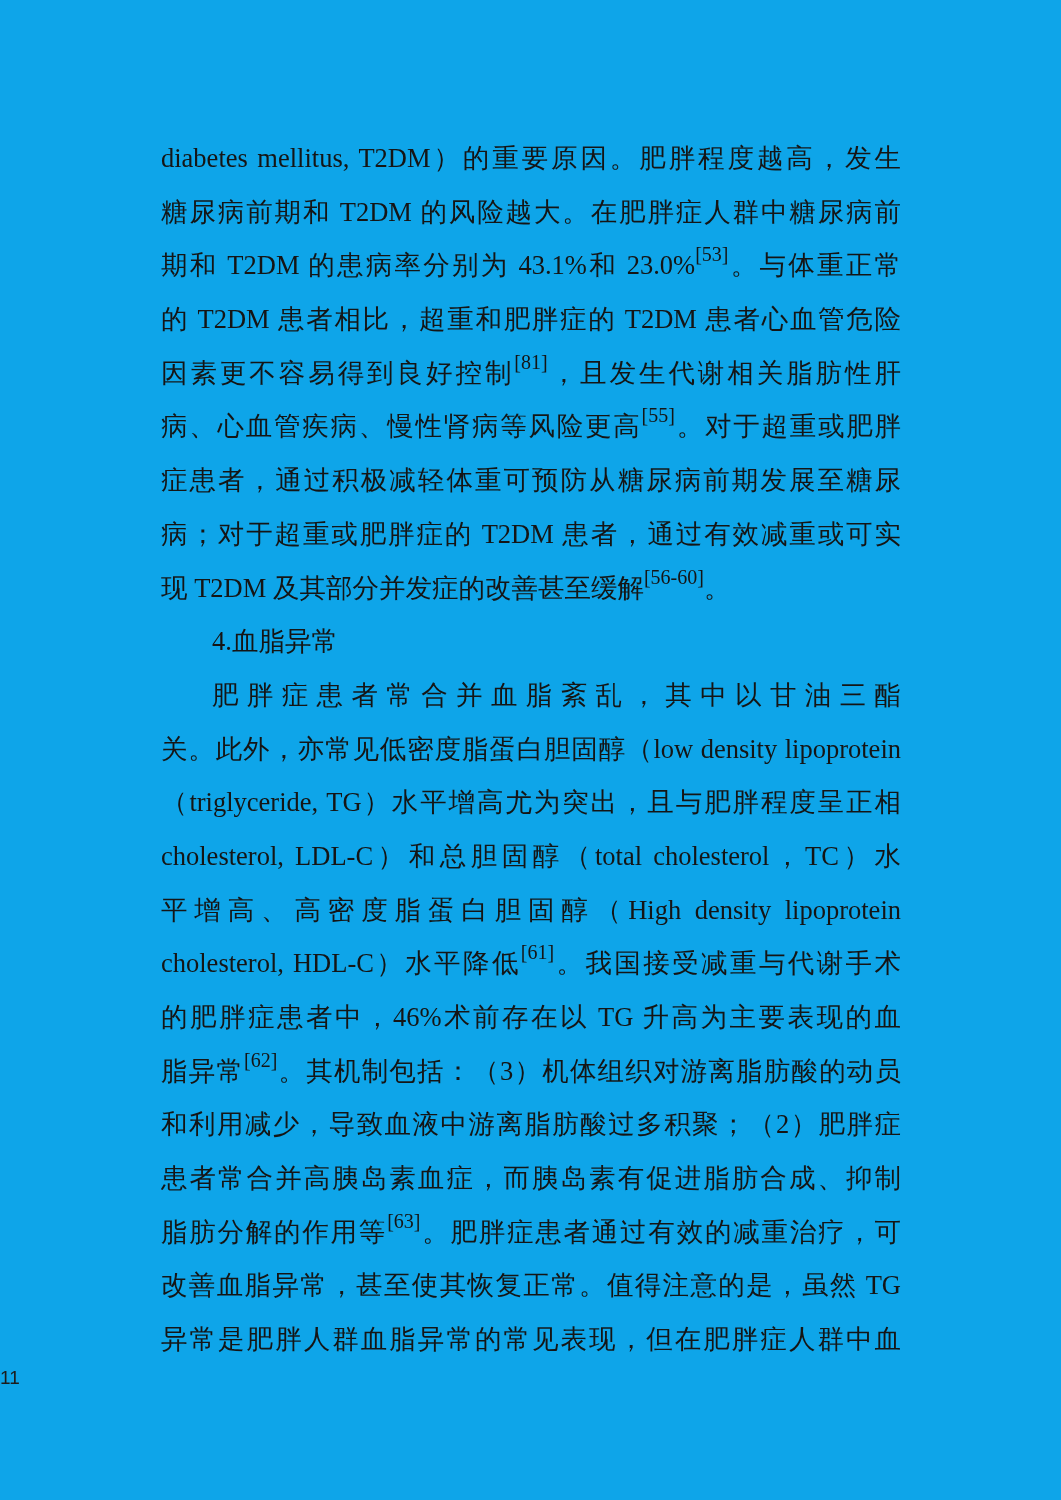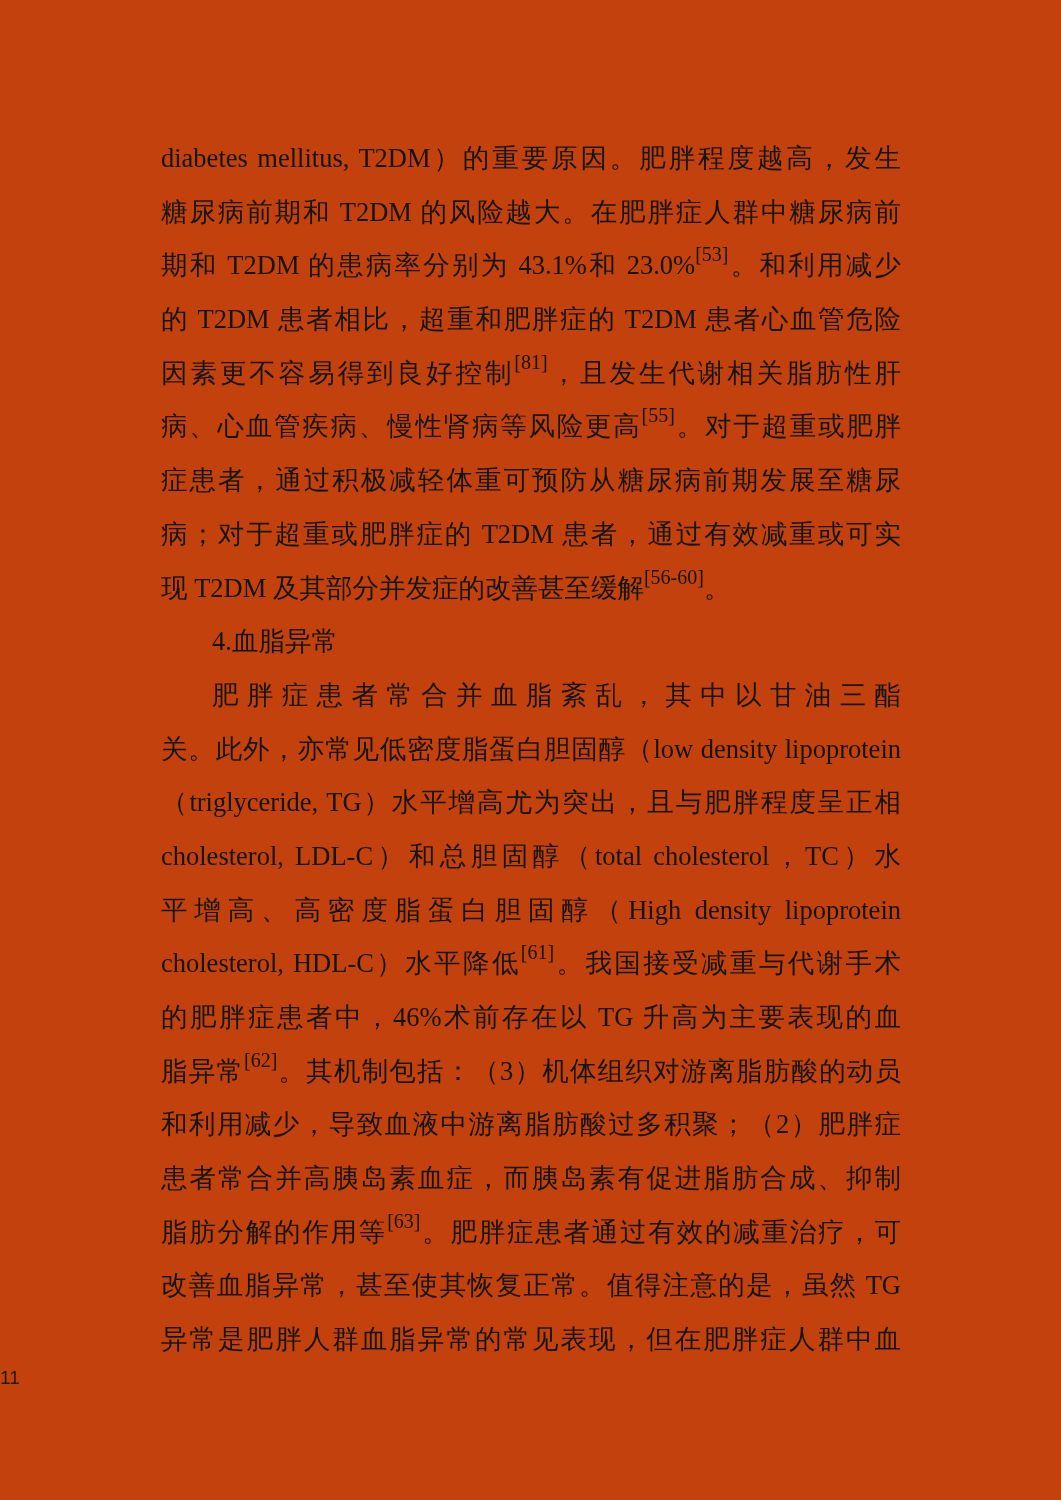--- a/index.html
+++ b/index.html
@@ -54,25 +54,25 @@
     width: 100%;
     text-align: left;
     font-family: "Liberation Sans", "DejaVu Sans", sans-serif;
     font-size: 19px;
     color: #1c1c1c;
   }
 </style>
 </head>
 <body>
 
-<div class="page" style="background: #c2410c;">
+<div class="page" style="background: #0ea5e9;">
   <div class="text-block" id="text-block" style="color: rgb(21, 21, 21);">
       <div class="line"><span>diabetes mellitus, T2DM）的重要原因。肥胖程度越高，发生</span></div>
       <div class="line"><span>糖尿病前期和 T2DM 的风险越大。在肥胖症人群中糖尿病前</span></div>
-      <div class="line"><span>期和 T2DM 的患病率分别为 43.1%和 23.0%</span><sup>[53]</sup><span>。和利用减少</span></div>
+      <div class="line"><span>期和 T2DM 的患病率分别为 43.1%和 23.0%</span><sup>[53]</sup><span>。与体重正常</span></div>
       <div class="line"><span>的 T2DM 患者相比，超重和肥胖症的 T2DM 患者心血管危险</span></div>
       <div class="line"><span>因素更不容易得到良好控制</span><sup>[81]</sup><span>，且发生代谢相关脂肪性肝</span></div>
       <div class="line"><span>病、心血管疾病、慢性肾病等风险更高</span><sup>[55]</sup><span>。对于超重或肥胖</span></div>
       <div class="line"><span>症患者，通过积极减轻体重可预防从糖尿病前期发展至糖尿</span></div>
       <div class="line"><span>病；对于超重或肥胖症的 T2DM 患者，通过有效减重或可实</span></div>
       <div class="line flush-left"><span>现 T2DM 及其部分并发症的改善甚至缓解</span><sup>[56-60]</sup><span>。</span></div>
       <div class="line flush-left indent"><span>4.血脂异常</span></div>
       <div class="line indent"><span>肥胖症患者常合并血脂紊乱，其中以甘油三酯</span></div>
       <div class="line"><span>关。此外，亦常见低密度脂蛋白胆固醇（low density lipoprotein</span></div>
       <div class="line"><span>（triglyceride, TG）水平增高尤为突出，且与肥胖程度呈正相</span></div>

